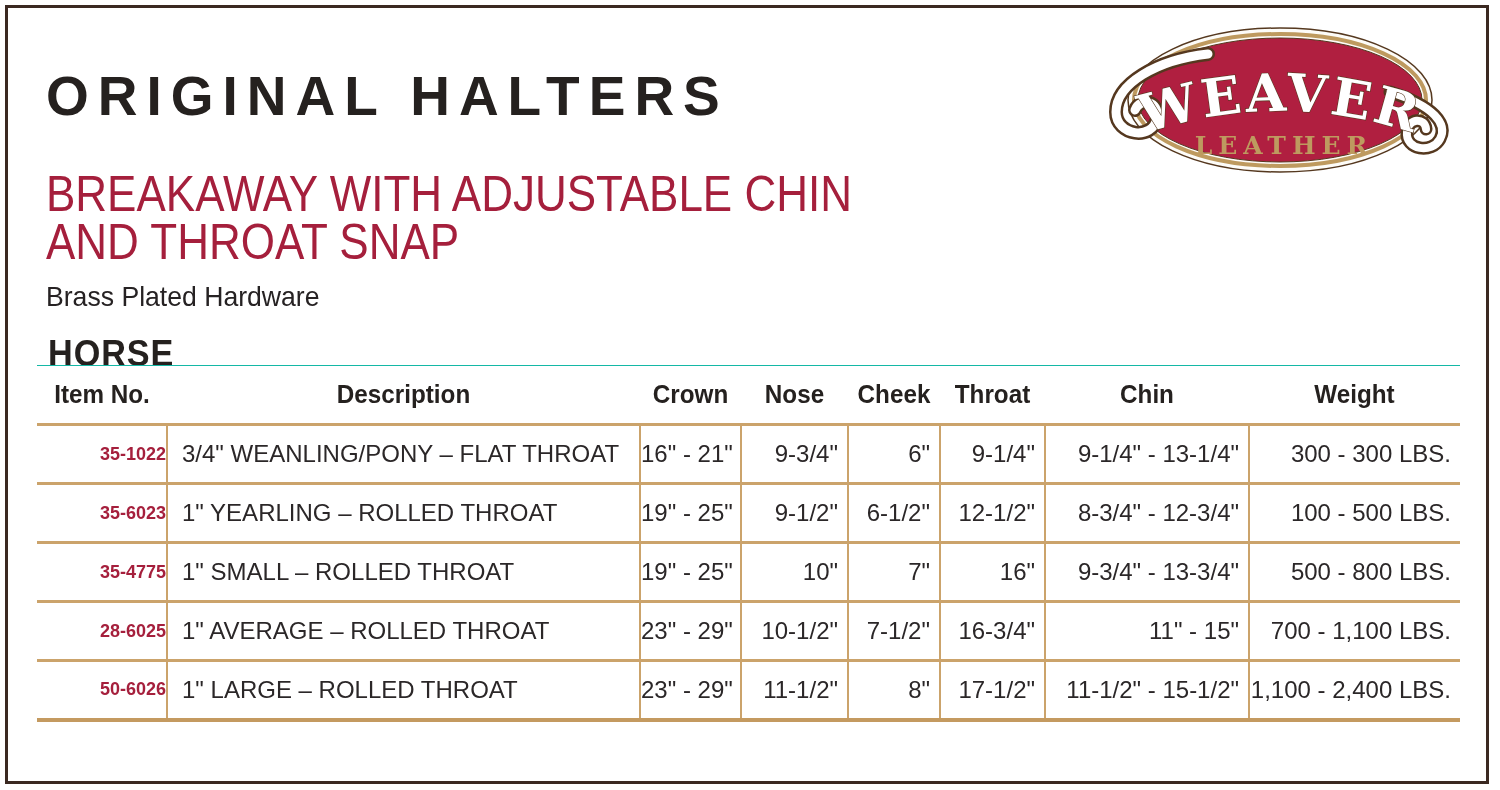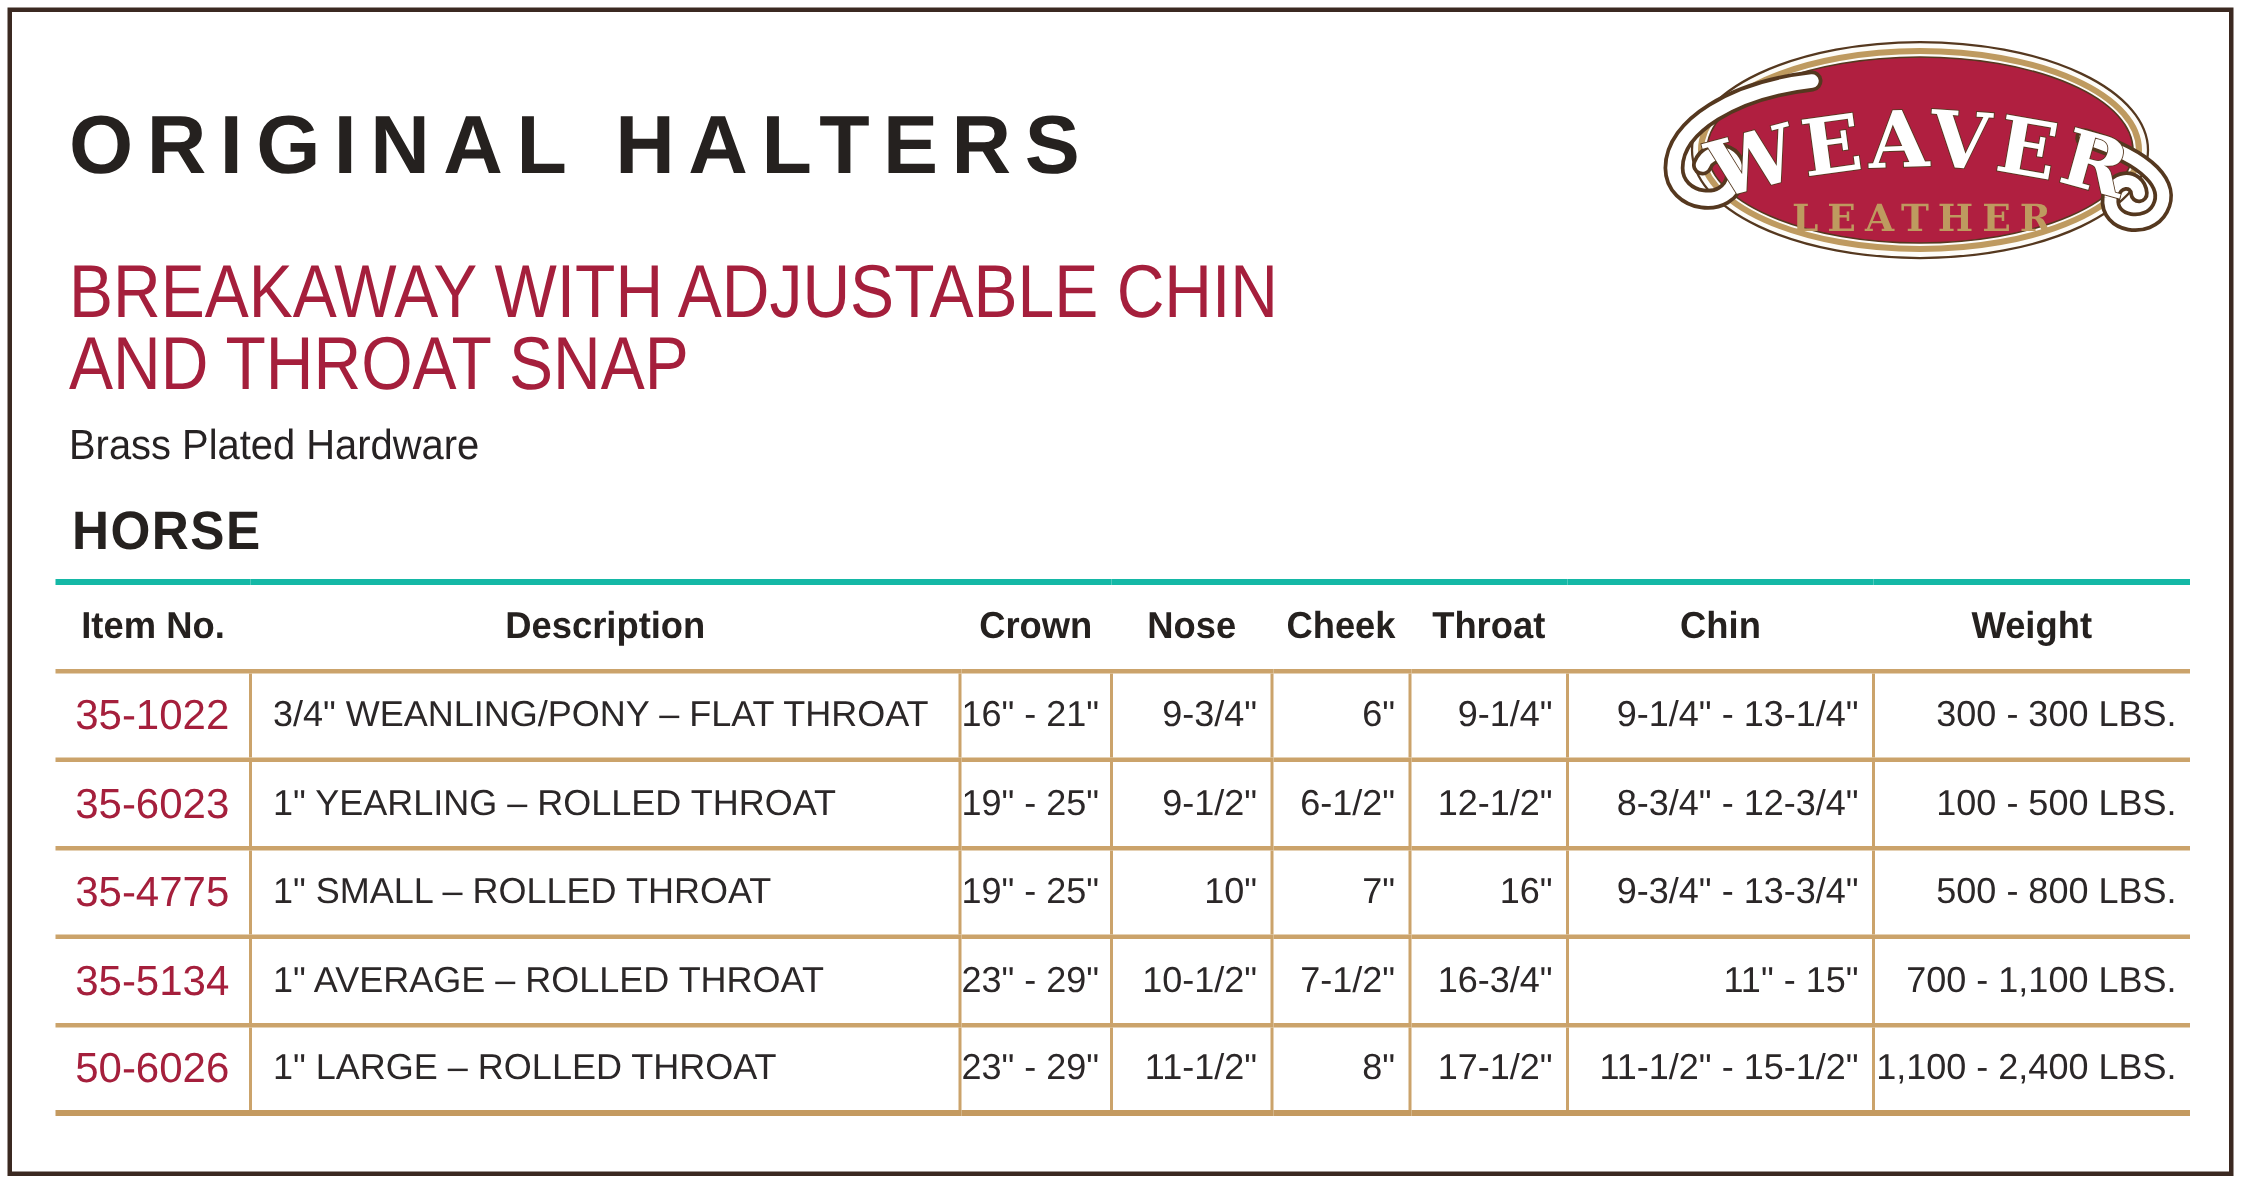--- a/index.html
+++ b/index.html
@@ -39,45 +39,45 @@
     position: absolute; left: 48px; top: 333px;
     font-size: 36px; font-weight: 700; color: #25211f;
     letter-spacing: 1px;
     transform: scaleX(0.95); transform-origin: left top;
   }
   .logo-wrap {
     position: absolute; left: 1104px; top: 20px;
     width: 348px; height: 160px;
   }
   table.spec-table {
-    position: absolute; left: 37px; top: 386px;
+    position: absolute; left: 37px; top: 365px;
     width: 1423px;
     border-collapse: collapse;
     table-layout: fixed;
-    border-top: 4px solid #14b8a6;
+    border-top: 1px solid #14b8a6;
   }
   .spec-table th {
     height: 59px;
     font-size: 25px; font-weight: 700; color: #25211f;
     text-align: center; vertical-align: middle;
     border-bottom: 3px solid #cba36b;
     transform: scaleX(0.97);
   }
   .spec-table td {
     height: 59px;
     font-size: 24px; color: #2b2728;
     vertical-align: middle;
     border-bottom: 3px solid #cba36b;
     white-space: nowrap;
   }
   .spec-table tbody td + td { border-left: 2px solid #cba36b; }
   .spec-table tbody tr:last-child td { border-bottom: 4px solid #c49a60; }
   .spec-table td.item-no {
-    font-weight: 400; font-size: 28px; color: #a51f3c;
-    text-align: center;
+    font-weight: 700; font-size: 18px; color: #a51f3c;
+    text-align: right;
   }
   .spec-table td.desc { text-align: left; padding-left: 14px; }
   .spec-table td.num  { text-align: right; padding-right: 9px; }
   .col-item   { width: 130px; }
   .col-desc   { width: 473px; }
   .col-crown  { width: 101px; }
   .col-nose   { width: 107px; }
   .col-cheek  { width: 92px;  }
   .col-throat { width: 105px; }
   .col-chin   { width: 204px; }
@@ -171,21 +171,21 @@
       <td class="item-no">35-4775</td>
       <td class="desc">1" SMALL – ROLLED THROAT</td>
       <td class="num">19" - 25"</td>
       <td class="num">10"</td>
       <td class="num">7"</td>
       <td class="num">16"</td>
       <td class="num">9-3/4" - 13-3/4"</td>
       <td class="num">500 - 800 LBS.</td>
     </tr>
     <tr>
-      <td class="item-no">35-5134</td>
+      <td class="item-no">28-6025</td>
       <td class="desc">1" AVERAGE – ROLLED THROAT</td>
       <td class="num">23" - 29"</td>
       <td class="num">10-1/2"</td>
       <td class="num">7-1/2"</td>
       <td class="num">16-3/4"</td>
       <td class="num">11" - 15"</td>
       <td class="num">700 - 1,100 LBS.</td>
     </tr>
     <tr>
       <td class="item-no">50-6026</td>

